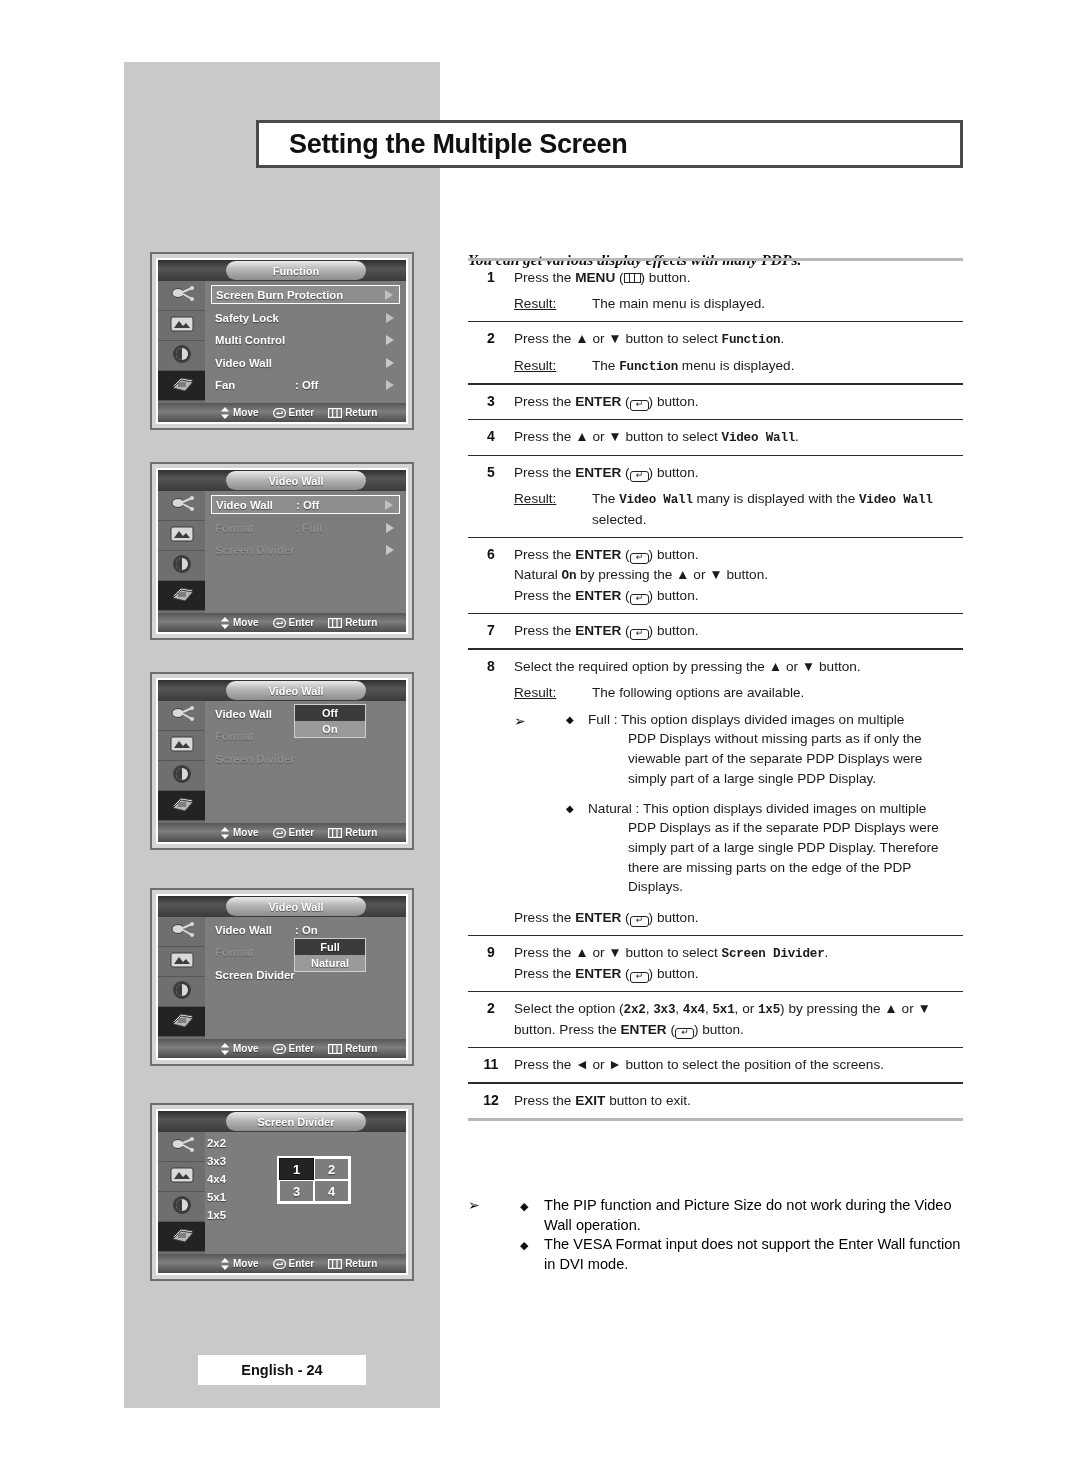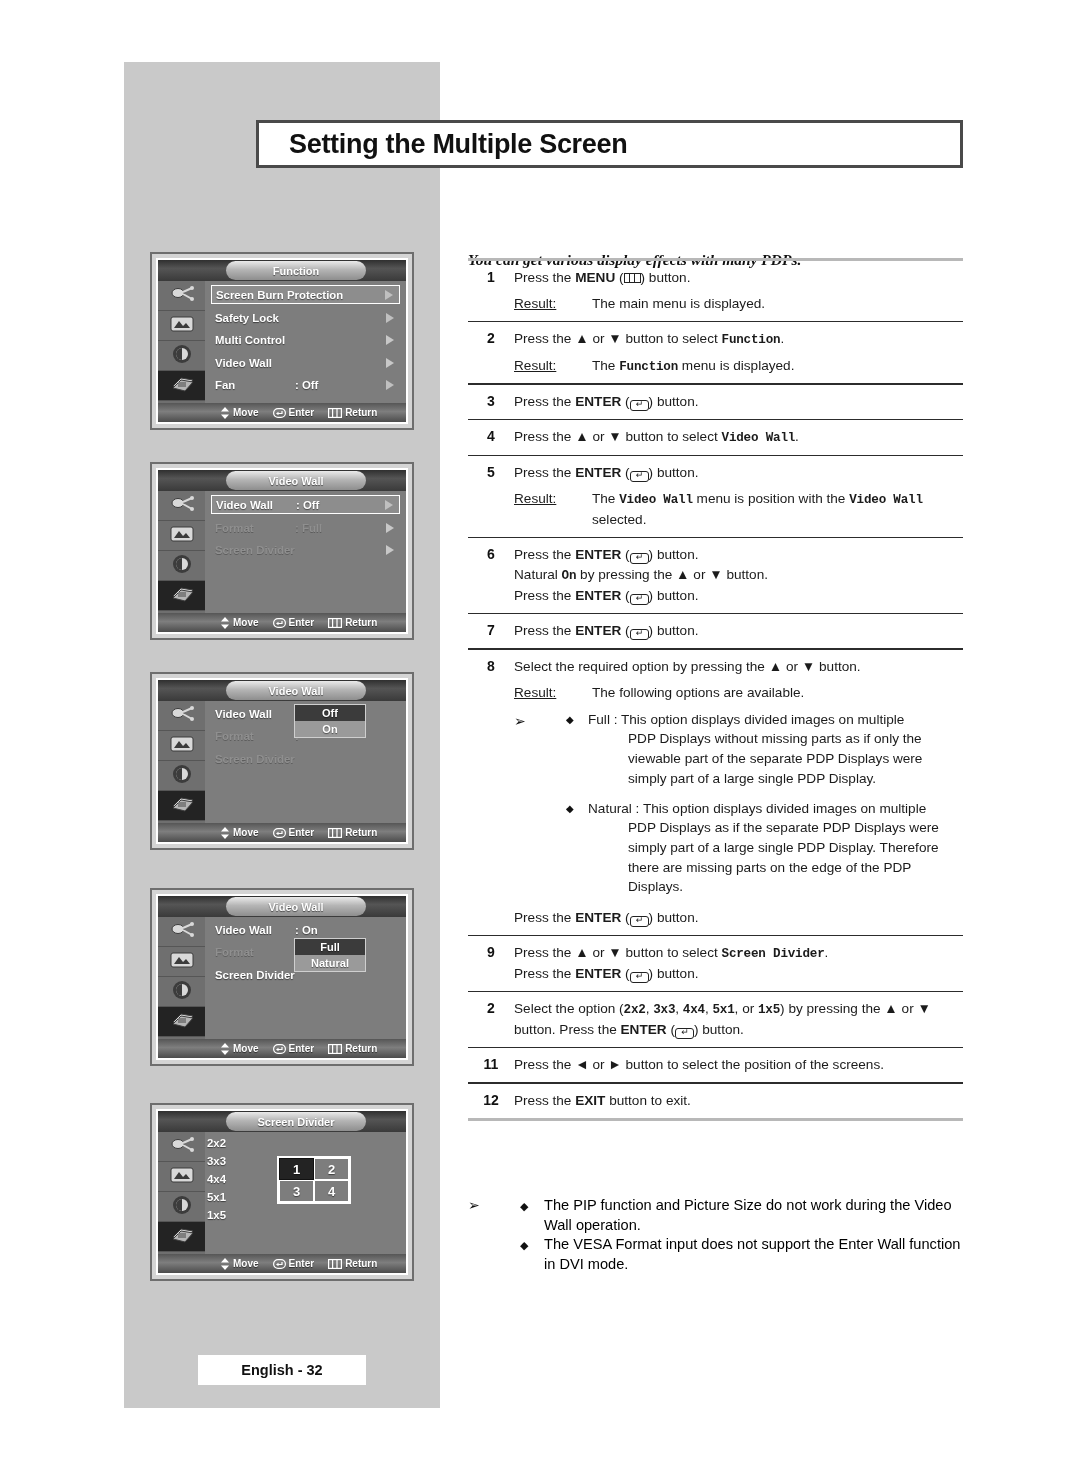--- a/index.html
+++ b/index.html
@@ -860,21 +860,21 @@
             <span class="ln"><span>Press the </span><b class="bd">▲</b><span> or </span><b class="bd">▼</b><span> button to select </span><span class="mono">Video Wall</span><span>.</span></span>
           </div>
         </div>
         <div class="rule"></div>
         <div class="step">
           <div class="step-num">5</div>
           <div class="step-body">
             <span class="ln"><span>Press the </span><b class="bd">ENTER</b><span> (</span><span class="key-enter"><span>↵</span></span><span>) button.</span></span>
             <div class="res-row">
               <div class="res-label">Result:</div>
-              <div class="res-text"><span>The </span><span class="mono">Video Wall</span><span> menu is position with the </span><span class="mono">Video Wall</span><span> selected.</span></div>
+              <div class="res-text"><span>The </span><span class="mono">Video Wall</span><span> many is displayed with the </span><span class="mono">Video Wall</span><span> selected.</span></div>
             </div>
           </div>
         </div>
         <div class="rule"></div>
         <div class="step">
           <div class="step-num">6</div>
           <div class="step-body">
             <span class="ln"><span>Press the </span><b class="bd">ENTER</b><span> (</span><span class="key-enter"><span>↵</span></span><span>) button.</span></span>
             <span class="ln"><span>Natural </span><span class="mono">On</span><span> by pressing the </span><b class="bd">▲</b><span> or </span><b class="bd">▼</b><span> button.</span></span>
             <span class="ln"><span>Press the </span><b class="bd">ENTER</b><span> (</span><span class="key-enter"><span>↵</span></span><span>) button.</span></span>
@@ -950,15 +950,15 @@
         <div class="blt-dia">◆</div>
         <div class="blt-txt">The PIP function and Picture Size do not work during the Video Wall operation.</div>
       </div>
       <div class="blt-row">
         <div class="blt-arrow"></div>
         <div class="blt-dia">◆</div>
         <div class="blt-txt">The VESA Format input does not support the Enter Wall function in DVI mode.</div>
       </div>
     </div>
 
-  <div class="footer">English - 32</div>
+  <div class="footer">English - 24</div>
 
 </div>
 
 </body></html>

